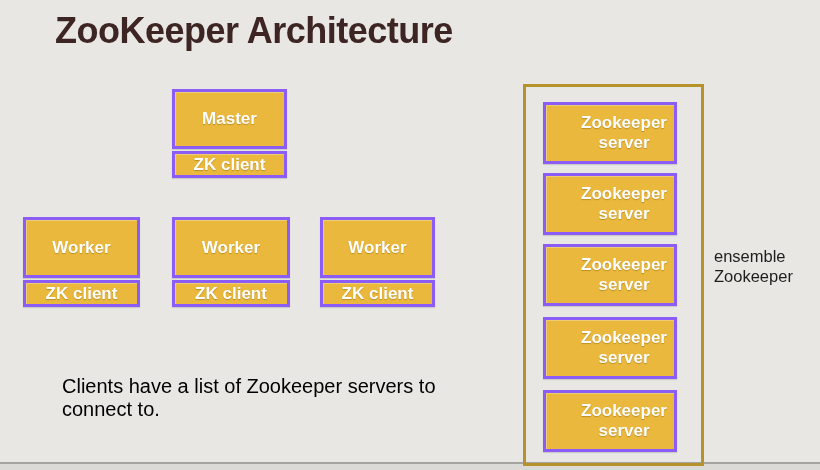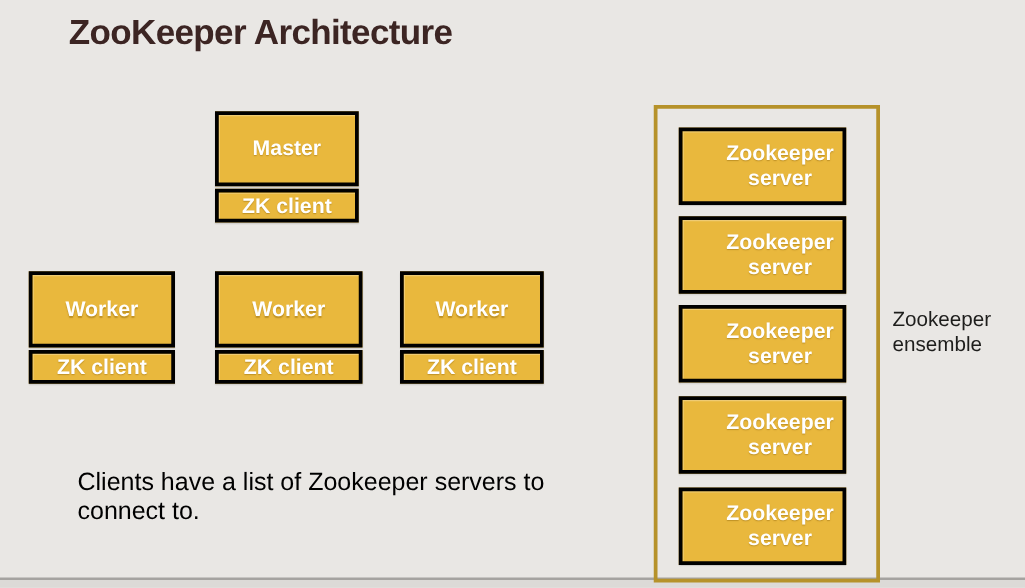--- a/index.html
+++ b/index.html
@@ -12,30 +12,30 @@
     width: 820px;
     height: 470px;
     background: #E9E7E4;
     overflow: hidden;
   }
   .title {
     position: absolute;
     left: 55px;
     top: 10px;
     margin: 0;
-    font-size: 28px;
+    font-size: 36px;
     font-weight: bold;
     letter-spacing: -0.5px;
     color: #3C2523;
   }
   .gold-box {
     position: absolute;
     box-sizing: border-box;
     background: #E9B83D;
-    border: 3px solid #000000;
+    border: 3px solid #8b5cf6;
     box-shadow: inset 1px 1px 0 rgba(255,255,255,0.28), 0 1px 1px rgba(0,0,0,0.12);
     display: flex;
     align-items: center;
     justify-content: center;
     text-align: center;
     color: #FFFFFF;
     font-weight: bold;
     font-size: 17px;
     line-height: 20px;
     text-shadow: 0 1px 1px rgba(125,85,0,0.4);
@@ -132,22 +132,22 @@
 
   <div class="ensemble">
     <div class="gold-box server srv-0">Zookeeper server</div>
     <div class="gold-box server srv-1">Zookeeper server</div>
     <div class="gold-box server srv-2">Zookeeper server</div>
     <div class="gold-box server srv-3">Zookeeper server</div>
     <div class="gold-box server srv-4">Zookeeper server</div>
   </div>
 
   <div class="ensemble-label">
+    <div>ensemble</div>
     <div>Zookeeper</div>
-    <div>ensemble</div>
   </div>
 
   <div class="caption">Clients have a list of Zookeeper servers to connect to.</div>
 
   <div class="bottom-strip"></div>
   <div class="bottom-rule"></div>
 
 </div>
 
 </body></html>

